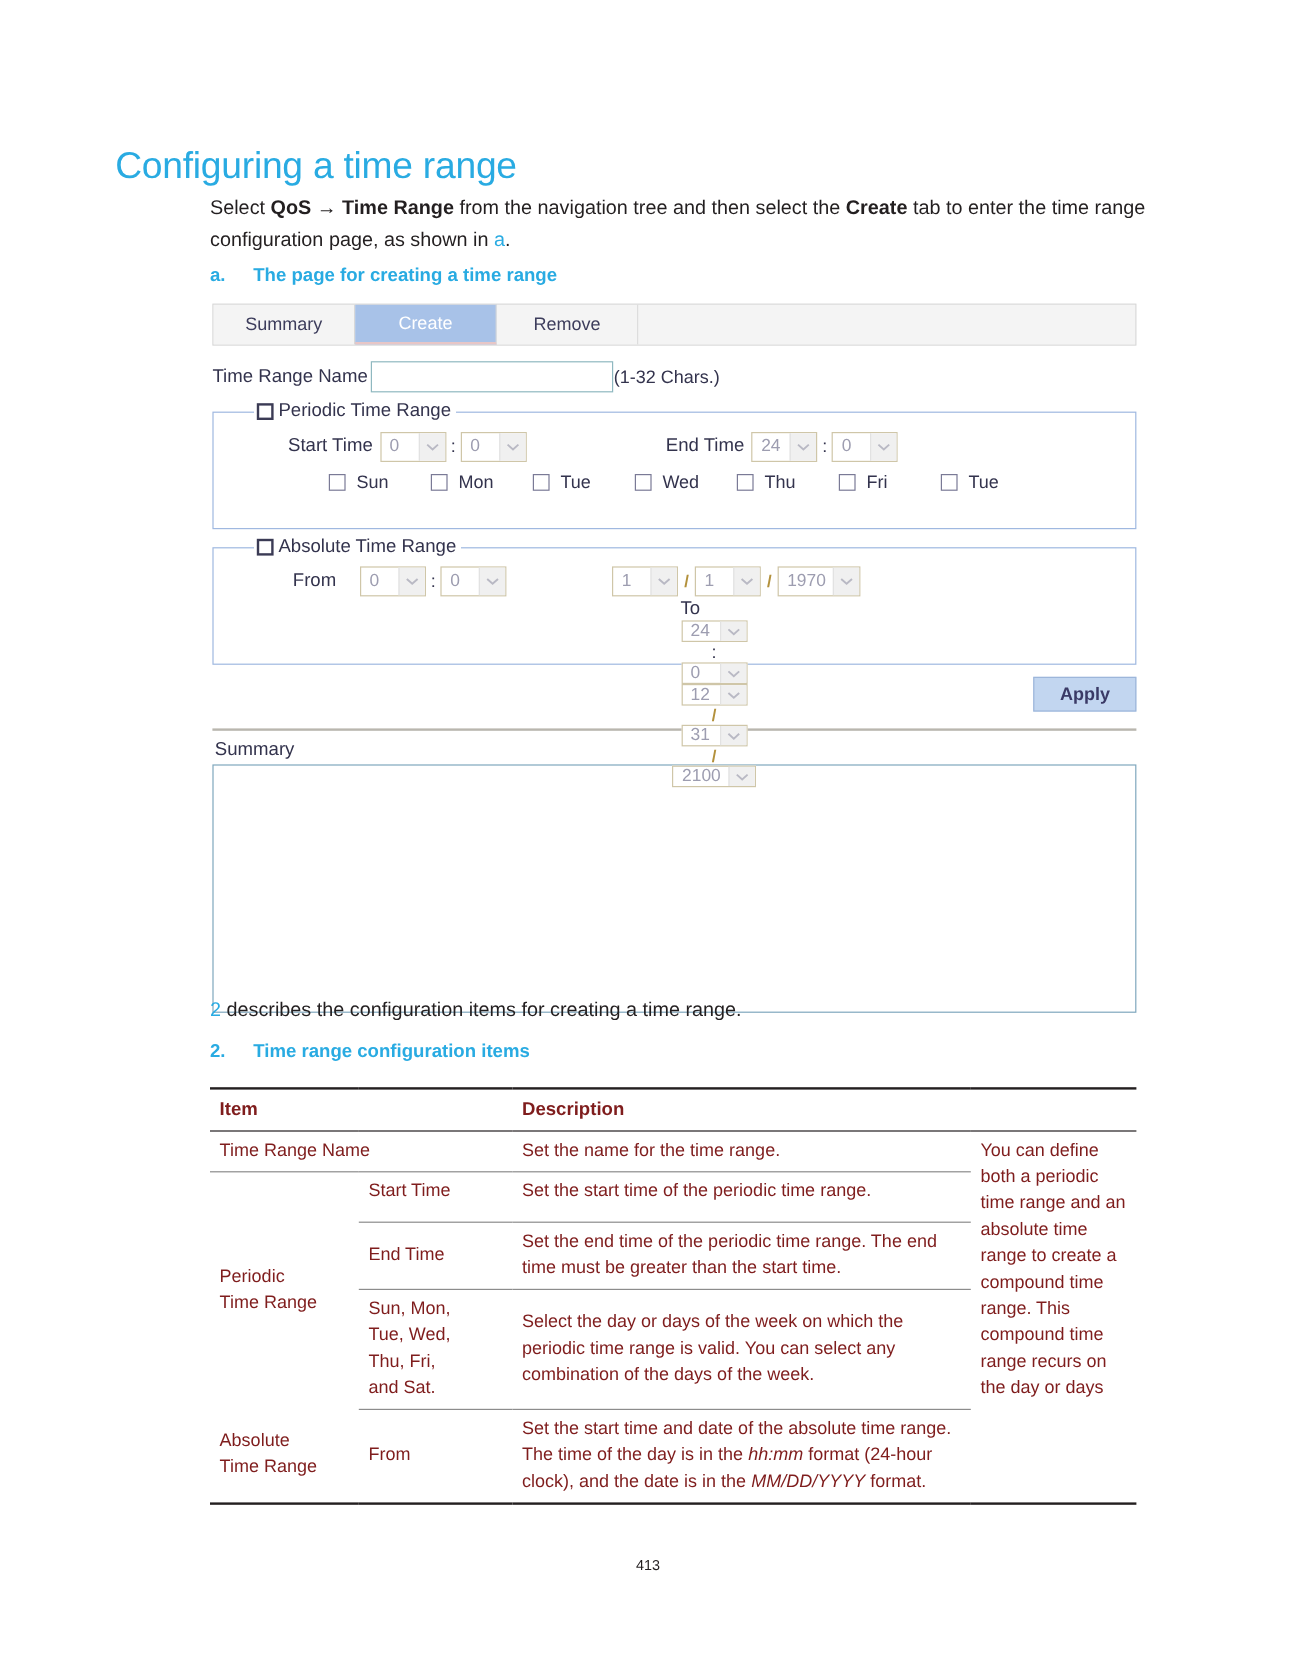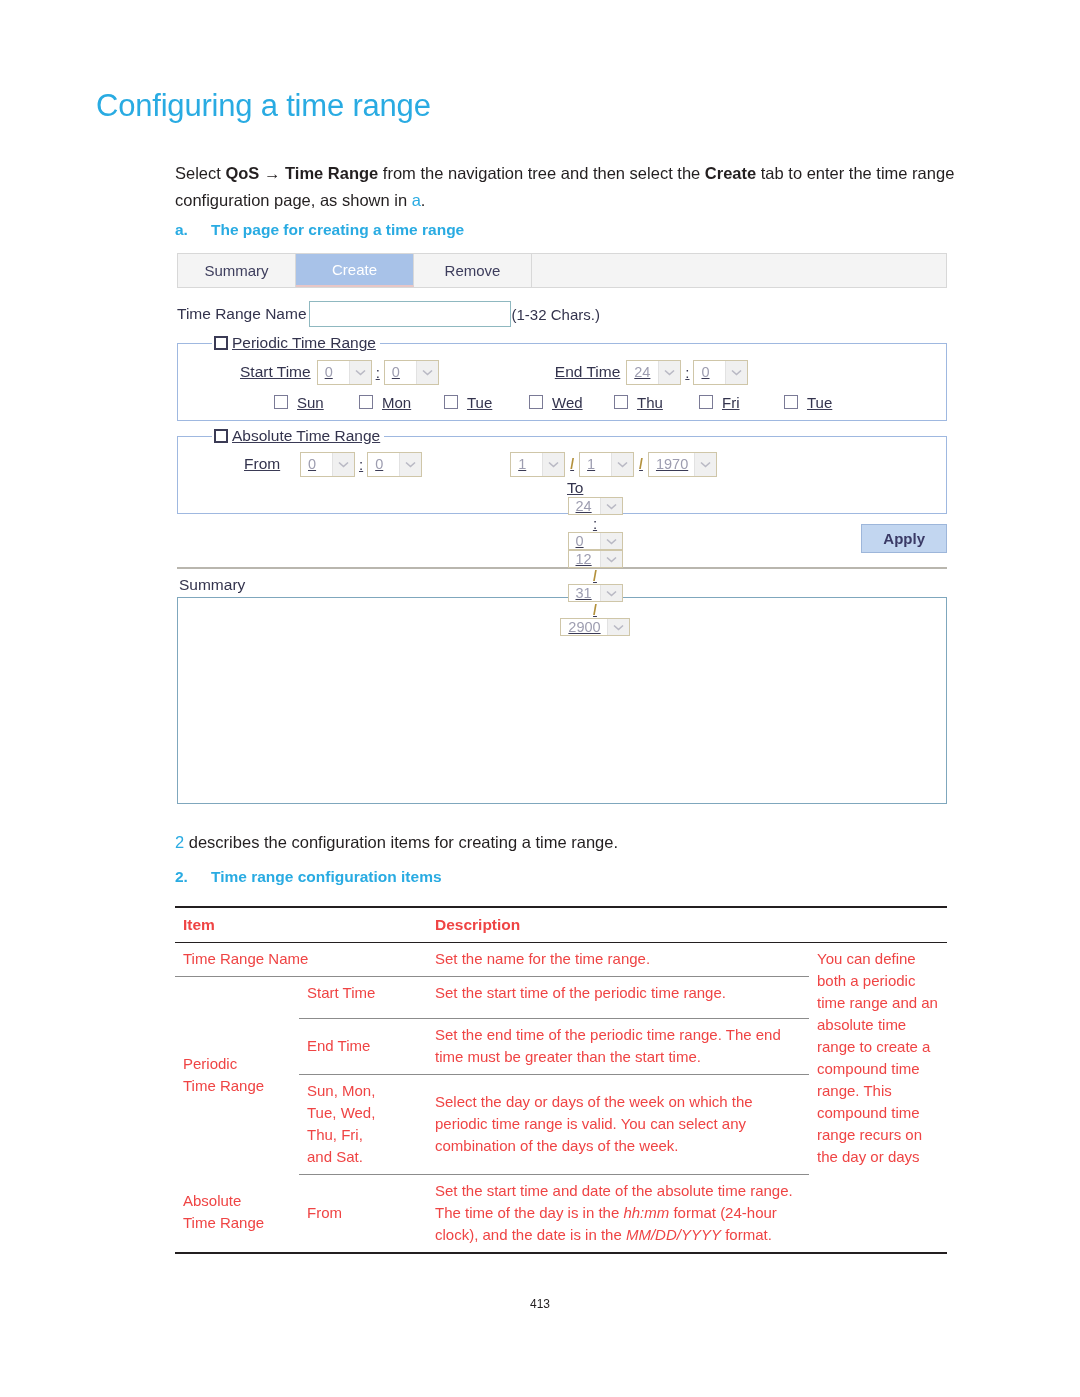--- a/index.html
+++ b/index.html
@@ -13,21 +13,21 @@
     font-family: "Liberation Sans", sans-serif;
     color: #231f20;
     position: relative;
     overflow: hidden;
   }
 
   
   .page-title {
     position: absolute;
     left: 96px;
-    top: 88px;
+    top: 120px;
     font-size: 31px;
     color: #29ABE2;
     font-weight: normal;
     letter-spacing: -0.2px;
     font-family: "Liberation Sans", sans-serif;
   }
 
   .intro-para {
     position: absolute;
     left: 175px;
@@ -106,23 +106,22 @@
     background: #ffffff;
     box-sizing: border-box;
     margin: 0 0 0 2px;
   }
   .hint { font-size: 15px; color: #33334d; margin-left: 1px; }
 
   
   fieldset.grp {
     border: 1px solid #9fb8e0;
     margin: 6px 0 0 0;
-    padding: 4px 0 4px 0;
-    box-sizing: border-box;
-    text-decoration: underline;
+    padding: 4px 0 24px 0;
+    box-sizing: border-box;
   }
   fieldset.grp legend {
     padding: 0 4px 0 2px;
     margin-left: 34px;
     font-size: 15.5px;
     color: #33334d;
     display: flex;
     align-items: center;
     gap: 4px;
   }
@@ -244,21 +243,21 @@
   .tbl-caption .num { display: inline-block; width: 36px; }
 
   
   .cfg-table {
     position: absolute;
     left: 175px;
     top: 906px;
     width: 772px;
     border-collapse: collapse;
     font-size: 15px;
-    color: #ef4444;
+    color: #7f1d1d;
   }
   .cfg-table td, .cfg-table th {
     vertical-align: top;
     padding: 5px 8px 6px 8px;
     text-align: left;
     font-weight: normal;
     line-height: 22px;
   }
   .cfg-table thead th {
     font-weight: bold;
@@ -487,21 +486,21 @@
       <span class="sel">
         <span class="val">31</span>
         <span class="arrow">
           <svg width="11" height="7" viewBox="0 0 11 7">
               <path d="M1 1.5 L5.5 5.5 L10 1.5" stroke="#b9b9c4" stroke-width="1.6" fill="none"></path>
             </svg>
         </span>
       </span>
       <span class="slash">/</span>
       <span class="sel">
-        <span class="val">2900</span>
+        <span class="val">2100</span>
         <span class="arrow">
           <svg width="11" height="7" viewBox="0 0 11 7">
               <path d="M1 1.5 L5.5 5.5 L10 1.5" stroke="#b9b9c4" stroke-width="1.6" fill="none"></path>
             </svg>
         </span>
       </span>
     </div>
   </fieldset>
 
   <div class="apply-row">

